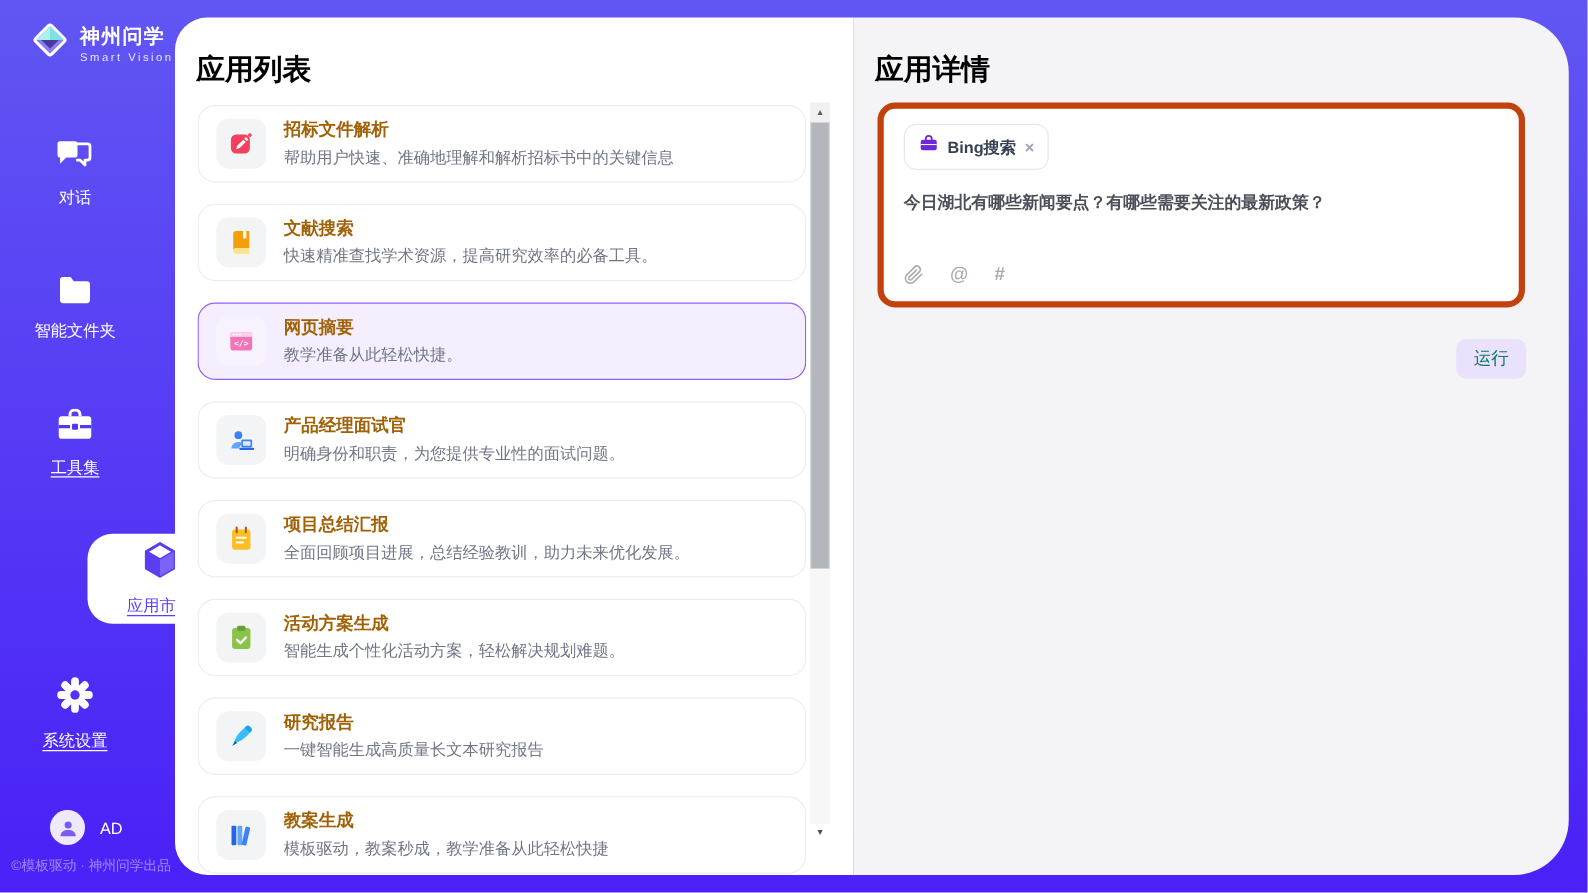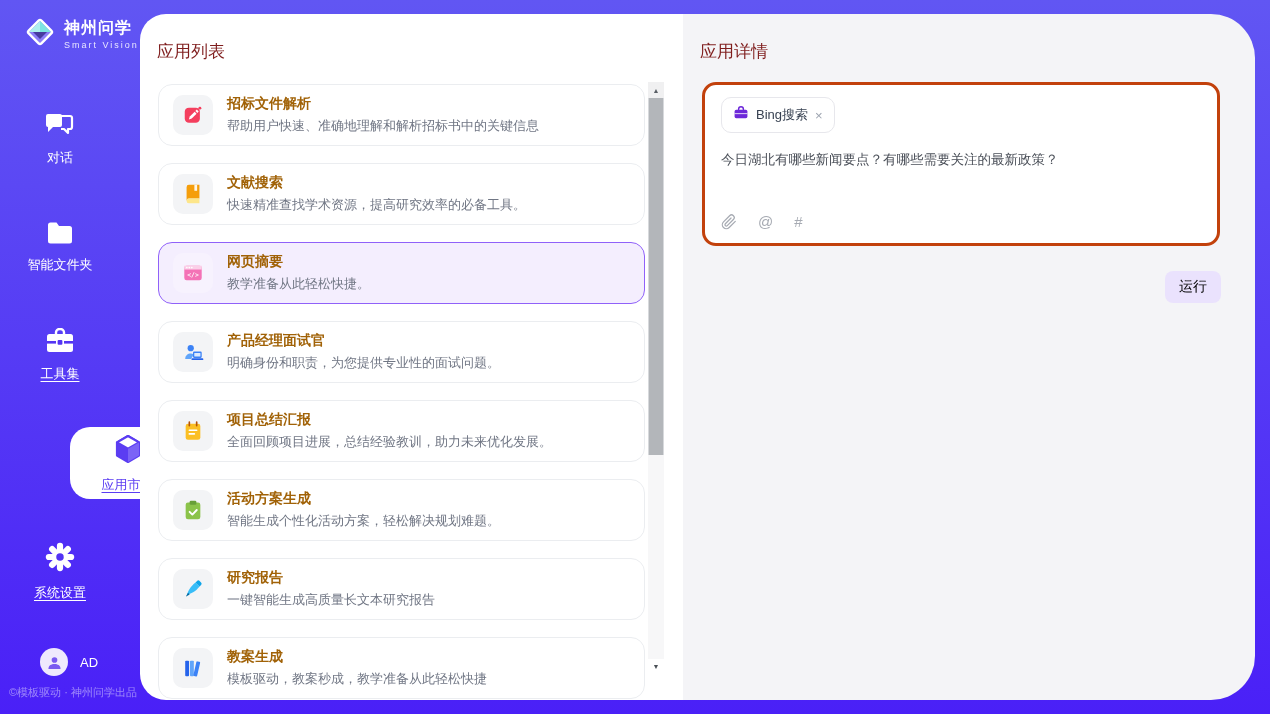--- a/index.html
+++ b/index.html
@@ -26,50 +26,50 @@
   .nav-item.active::after { content:''; position:absolute; right:0; bottom:-20px; width:20px; height:20px;
       background:radial-gradient(circle 20px at 0 100%, #5130f6 0 19.4px, #fff 20px); }
   .user-row { position:absolute; left:40px; top:648px; display:flex; align-items:center; gap:12px; }
   .avatar { width:28px; height:28px; border-radius:50%; background:#efe9fd; display:flex; align-items:center; justify-content:center; }
   .user-name { color:#fff; font-size:13px; }
   .side-footer { position:absolute; left:9px; top:685px; color:rgba(255,255,255,.45); font-size:11px; white-space:nowrap; }
 
   
   .list-panel { position:absolute; left:140px; top:14px; width:543px; height:686px; background:#fff;
                 border-radius:26px 0 0 26px; overflow:hidden; }
-  .panel-title { position:absolute; left:17px; top:26px; font-size:17px; font-weight:400; color:#7f1d1d; }
+  .panel-title { position:absolute; left:17px; top:26px; font-size:23px; font-weight:700; color:#000000; }
   .app-list { position:absolute; left:18px; top:70px; width:487px; bottom:0; display:flex; flex-direction:column; gap:17px; overflow:hidden; }
   .app-card { flex:0 0 62px; height:62px; border:1px solid #ebedf0; border-radius:14px; background:#fff;
               display:flex; align-items:center; gap:14px; padding-left:14px; cursor:pointer; }
   .app-card.selected { background:#f4eefe; border:1.5px solid #9061f9; }
   .tile { width:40px; height:40px; border-radius:10px; background:#f3f4f6; display:flex; align-items:center; justify-content:center; flex:0 0 40px; }
   .app-card.selected .tile { background:#f7f2fe; }
   .app-name { font-size:14px; font-weight:700; color:#a16207; }
   .app-desc { font-size:13px; color:#707684; margin-top:4px; }
 
   
   .sb { position:absolute; left:508px; width:16px; }
   .sb-up { top:68px; height:16px; background:#f0f0f1; color:#5a5f66; font-size:7px; display:flex; align-items:center; justify-content:center; }
   .sb-thumb { top:84px; height:357px; background:#b3b6ba; border-left:1px solid #d7d9dc; border-right:1px solid #d7d9dc; }
   .sb-track { top:441px; height:204px; background:#f7f7f8; }
   .sb-down { top:645px; height:14px; color:#4a5056; font-size:7px; display:flex; align-items:center; justify-content:center; }
 
   
   .detail-panel { position:absolute; left:683px; top:14px; width:572px; height:686px; background:#f4f4f7;
                   border-radius:0 44px 44px 0; }
   .detail-card { position:absolute; left:19px; top:68px; width:518px; height:164px; background:#fff;
-                 border:3px solid #c2410c; border-radius:14px; }
+                 border:5px solid #c2410c; border-radius:14px;font-weight:bold; }
   .chip { position:absolute; left:16px; top:12px; display:inline-flex; align-items:center; gap:7px;
           border:1px solid #e7e7ec; border-radius:10px; padding:7px 11px; background:#fff; cursor:pointer; }
   .chip-label { font-size:13px; color:#374151; }
   .chip-close { font-size:13px; color:#9ca3af; cursor:pointer; line-height:1; }
   .query-text { position:absolute; left:16px; top:66px; width:480px; font-size:13.5px; color:#4a4f58; cursor:text; }
   .attach-row { position:absolute; left:16px; bottom:13px; display:flex; align-items:center; gap:21px; color:#a7abb3; }
   .attach-row .glyph { font-size:15px; cursor:pointer; }
-  .run-btn { position:absolute; right:34px; top:257px; background:#eae2fd; color:#000000; font-size:14px;
+  .run-btn { position:absolute; right:34px; top:257px; background:#eae2fd; color:#0f766e; font-size:14px;
              border:none; border-radius:8px; padding:7px 14px; cursor:pointer; }
 </style>
 </head>
 <body>
 
 <div class="sidebar">
   <div class="logo">
     <span>
       <svg width="32" height="32" viewBox="0 0 32 32">
         <rect x="7" y="7" width="18" height="18" rx="2" transform="rotate(45 16 16)" fill="#8b7cf8" stroke="#fff" stroke-width="2.4"></rect>

